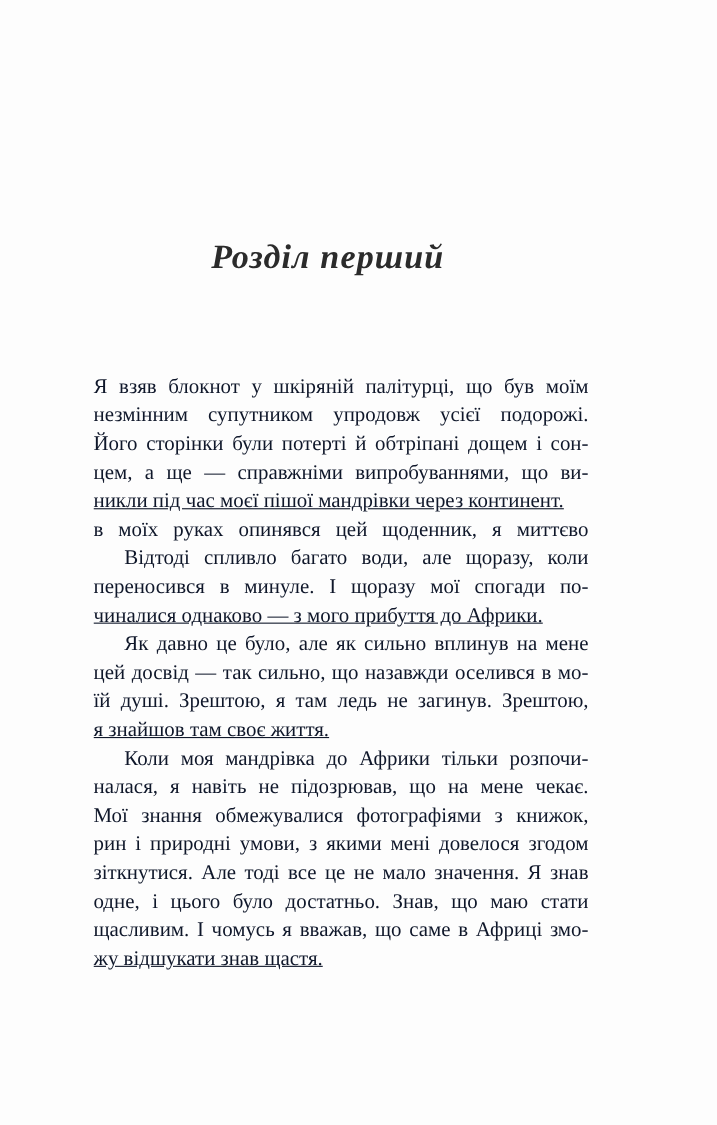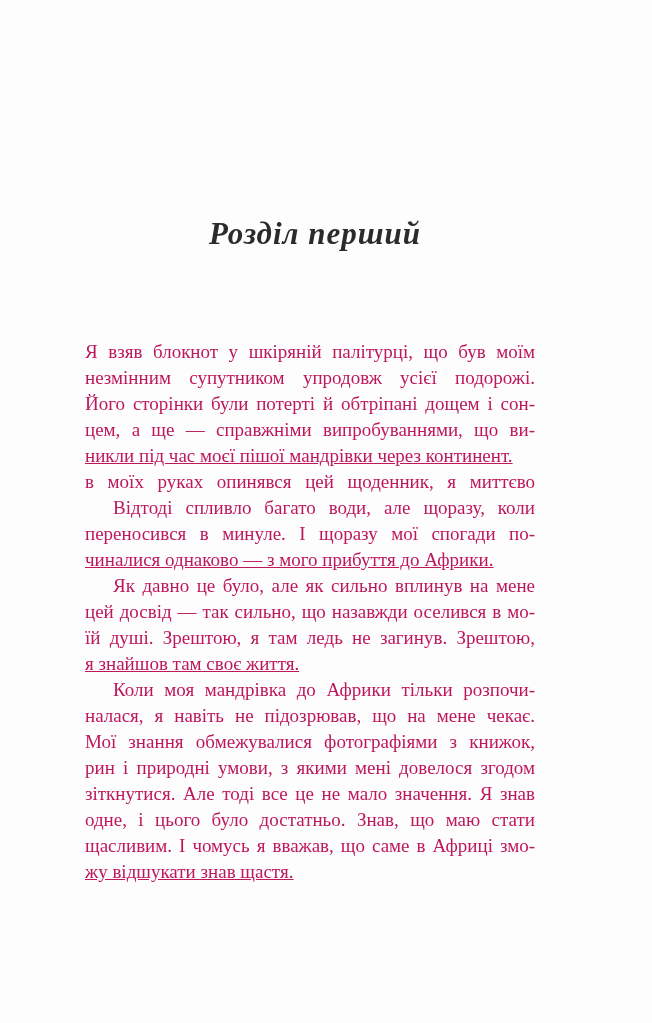--- a/index.html
+++ b/index.html
@@ -17,37 +17,37 @@
     color: #2b2b2b;
   }
   .page {
     position: absolute;
     inset: 0;
     background: #fdfdfd;
   }
   .chapter-title {
     position: absolute;
     top: 214px;
-    left: 90px;
+    left: 73px;
     width: 450px;
     text-align: center;
     font-style: italic;
     font-weight: bold;
     font-size: 31px;
     line-height: 40px;
     letter-spacing: 1px;
     color: #2b2b2b;
   }
   .text-block {
     position: absolute;
     top: 339px;
     left: 85px;
     width: 450px;
     font-size: 19px;
-    color: #be185d;
+    color: #0f172a;
   }
   .paragraph {
     margin: 0;
     padding: 0;
   }
   .line {
     height: 26px;
     line-height: 26px;
     text-align: justify;
     text-align-last: justify;

